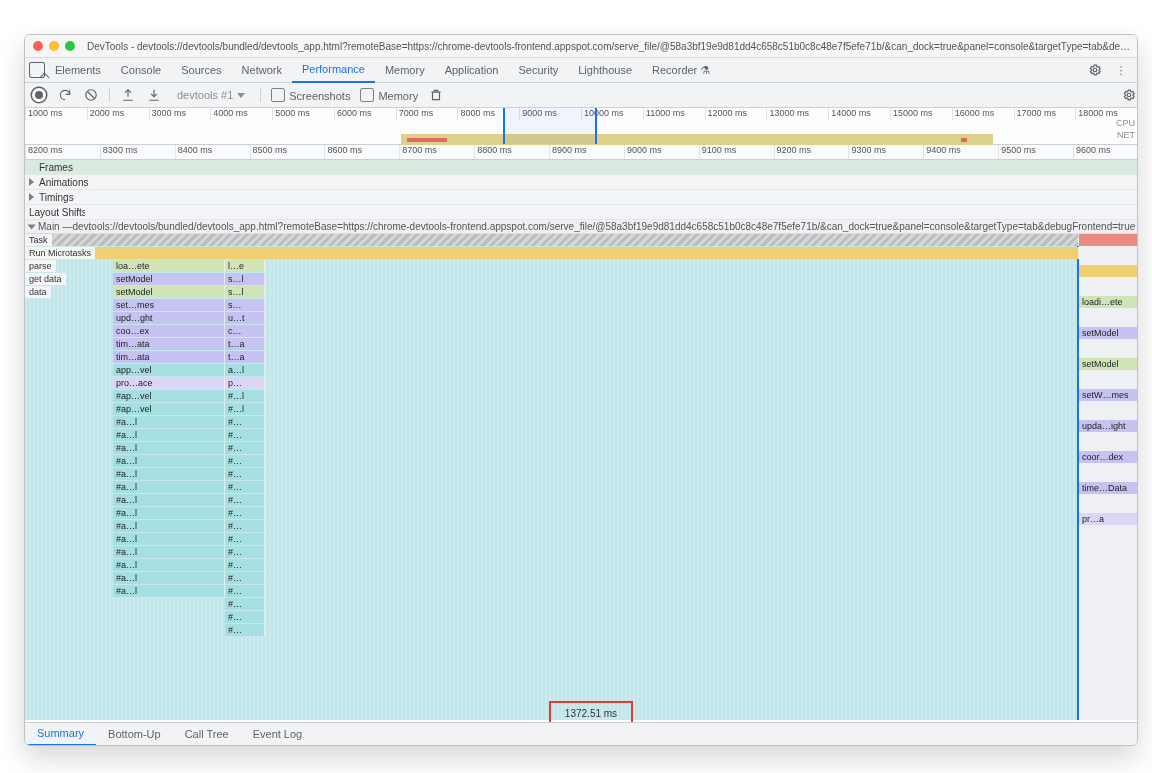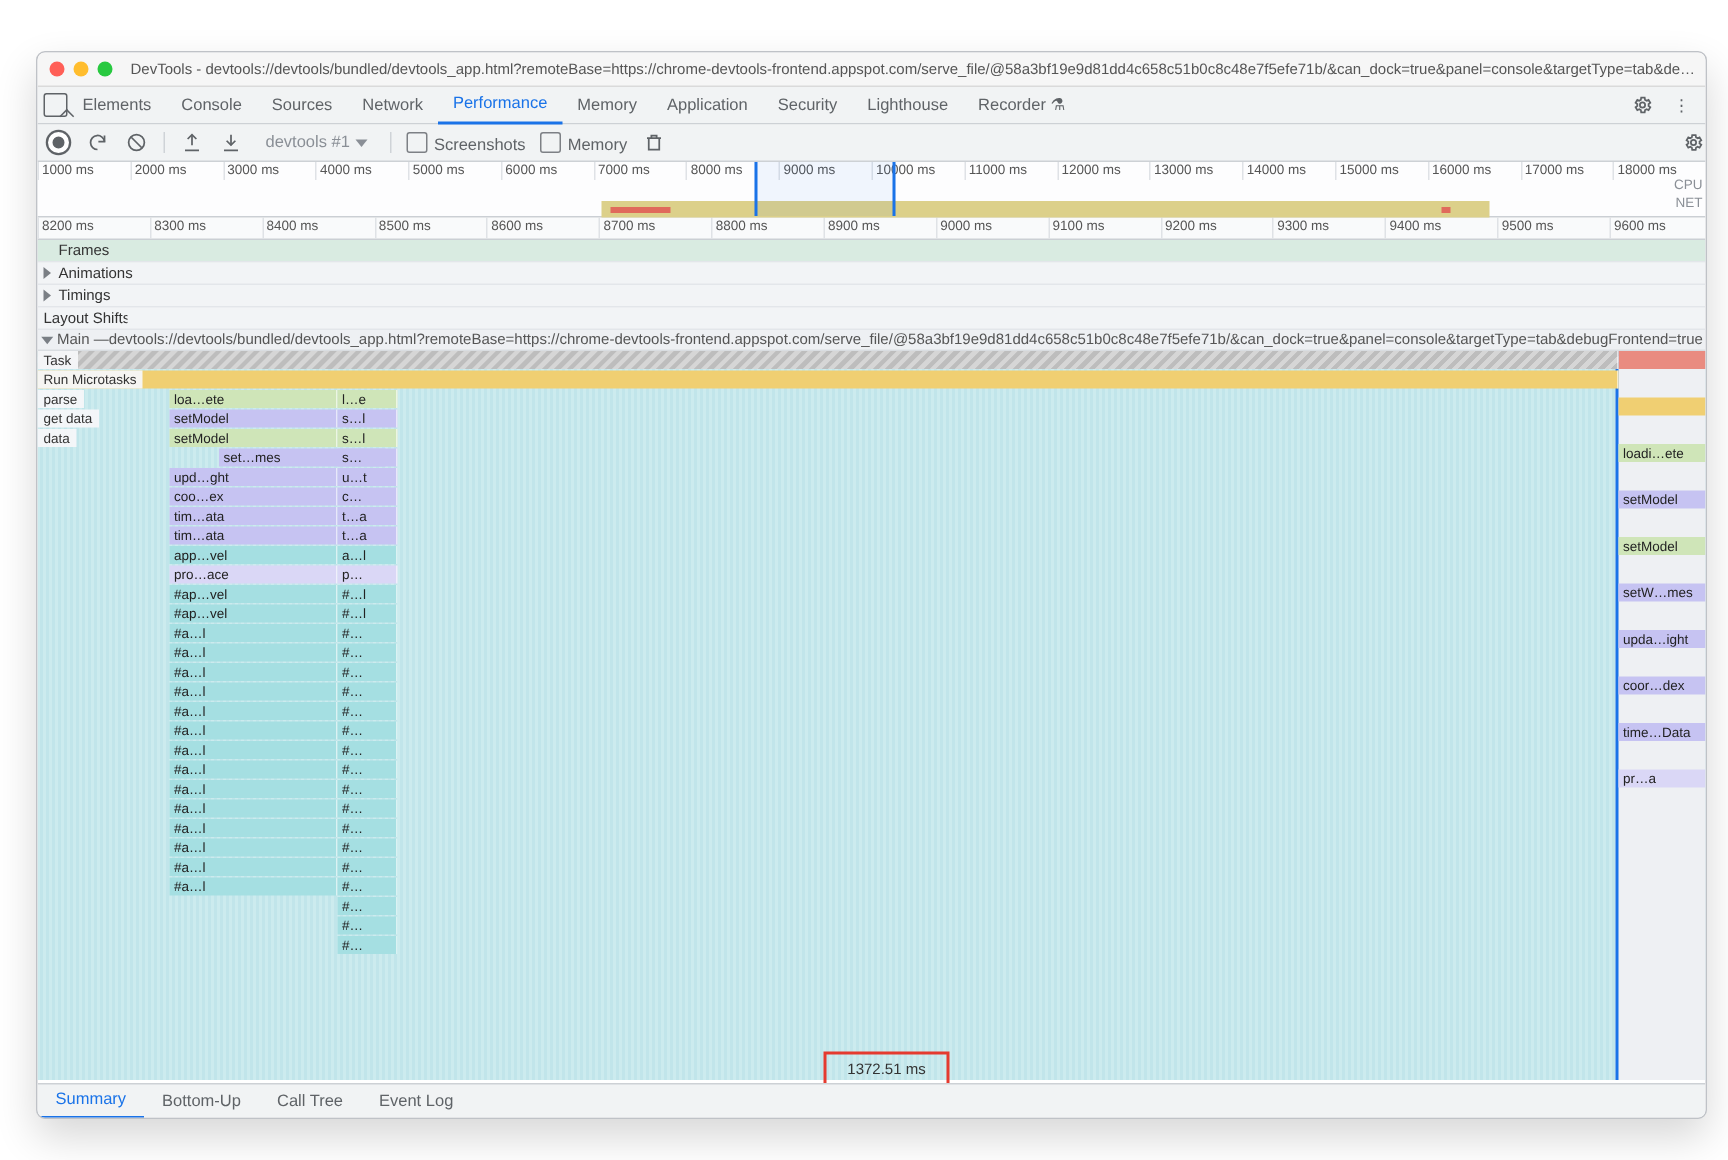--- a/index.html
+++ b/index.html
@@ -392,21 +392,21 @@
           <div class="leftlab c-bluegrey">get data</div>
           <div class="fseg c-purple" style="left: 88px; width: 108px;">setModel</div>
           <div class="fseg c-purple" style="left: 200px; width: 36px;">s…l</div>
         </div>
         <div class="frow">
           <div class="leftlab c-bluegrey">data</div>
           <div class="fseg c-green" style="left: 88px; width: 108px;">setModel</div>
           <div class="fseg c-green" style="left: 200px; width: 36px;">s…l</div>
         </div>
         <div class="frow">
-          <div class="fseg c-purple" style="left: 88px; width: 108px; margin-left: 33px;">set…mes</div>
+          <div class="fseg c-purple" style="left: 88px; width: 108px;">set…mes</div>
           <div class="fseg c-purple" style="left: 200px; width: 36px;">s…</div>
         </div>
         <div class="frow">
           <div class="fseg c-purple" style="left: 88px; width: 108px;">upd…ght</div>
           <div class="fseg c-purple" style="left: 200px; width: 36px;">u…t</div>
         </div>
         <div class="frow">
           <div class="fseg c-purple" style="left: 88px; width: 108px;">coo…ex</div>
           <div class="fseg c-purple" style="left: 200px; width: 36px;">c…</div>
         </div>

